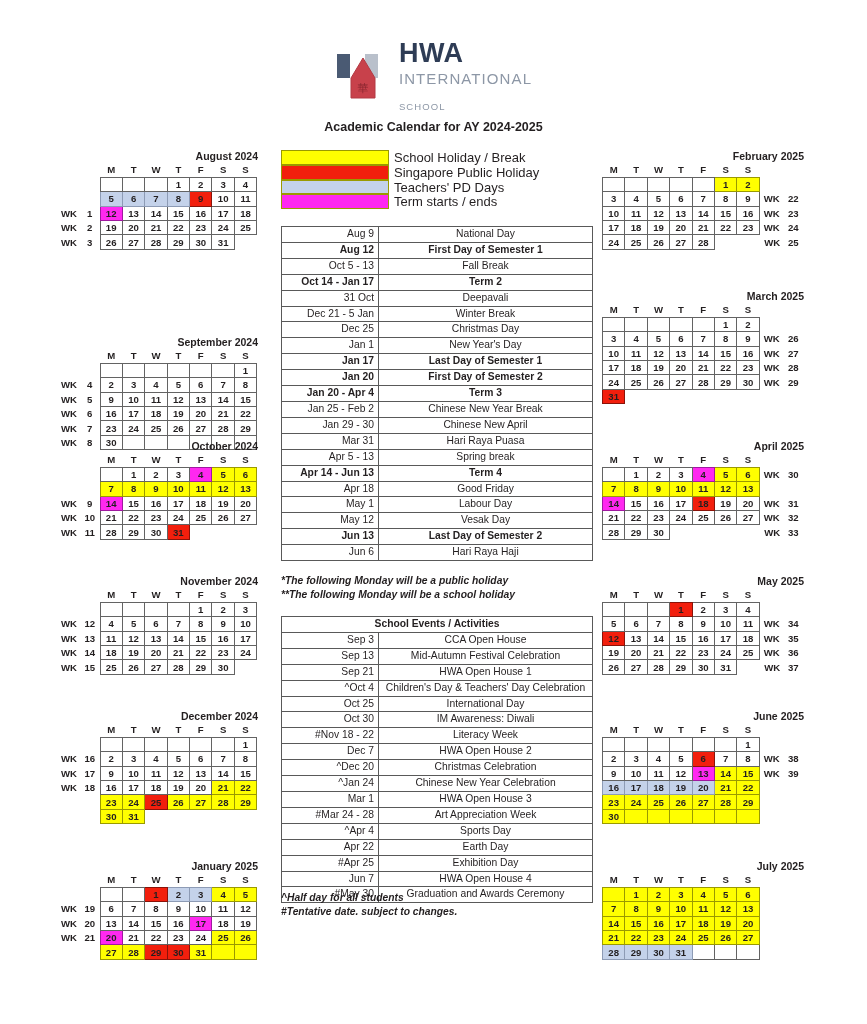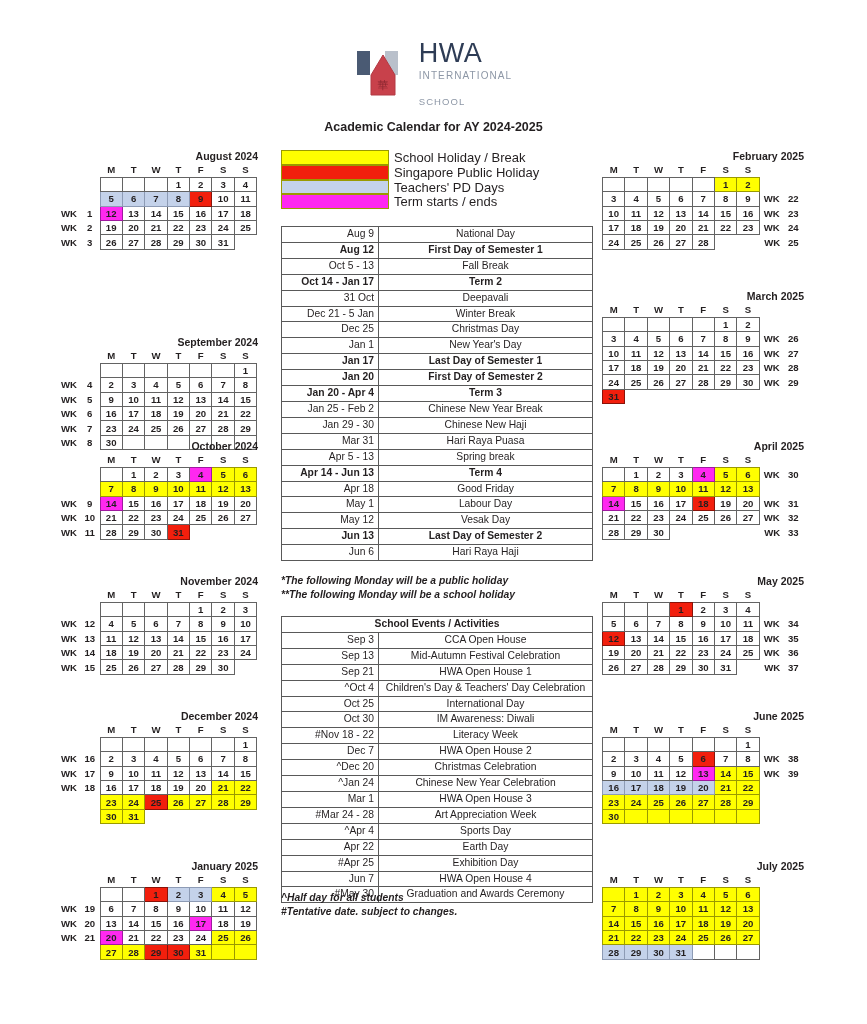--- a/index.html
+++ b/index.html
@@ -4,22 +4,22 @@
 <style>
   html,body{margin:0;padding:0;background:#ffffff;}
   body{width:867px;height:1024px;font-family:"Liberation Sans",sans-serif;color:#231f20;overflow:hidden;}
   .page{position:relative;width:867px;height:1024px;}
 
   
   .logo-wrap{position:absolute;left:0;top:40px;width:867px;display:flex;justify-content:center;align-items:center;}
   .logo{display:flex;align-items:center;gap:8px;}
   .logo-mark{width:56px;height:52px;position:relative;}
   .logo-text{display:flex;flex-direction:column;line-height:1;}
-  .logo-main{font-size:27px;font-weight:normal;color:#2e3c55;letter-spacing:.5px;}
-  .logo-sub1{font-size:10px;color:#8d97a6;letter-spacing:1.1px;margin-top:4px;}
+  .logo-main{font-size:27px;font-weight:bold;color:#2e3c55;letter-spacing:.5px;}
+  .logo-sub1{font-size:15px;color:#8d97a6;letter-spacing:1.1px;margin-top:4px;}
   .logo-sub2{font-size:9.5px;color:#8d97a6;letter-spacing:1.1px;margin-top:16px;}
   .cal-title{position:absolute;left:0;top:120px;width:867px;text-align:center;font-size:12.5px;font-weight:bold;}
 
   
   .legend{position:absolute;left:281px;top:150px;}
   .legend-row{display:flex;align-items:stretch;height:14.8px;}
   .legend-swatch{width:108px;border:1px solid #9a9a00;box-sizing:border-box;}
   .legend-label{font-size:13px;padding-left:5px;display:flex;align-items:center;white-space:nowrap;}
 
   
@@ -145,21 +145,21 @@
         <tr class="b">
           <td class="dt">Jan 20 - Apr 4</td>
           <td class="ev">Term 3</td>
         </tr>
         <tr>
           <td class="dt">Jan 25 - Feb 2</td>
           <td class="ev">Chinese New Year Break</td>
         </tr>
         <tr>
           <td class="dt">Jan 29 - 30</td>
-          <td class="ev">Chinese New Haji</td>
+          <td class="ev">Chinese New April</td>
         </tr>
         <tr>
           <td class="dt">Mar 31</td>
           <td class="ev">Hari Raya Puasa</td>
         </tr>
         <tr>
           <td class="dt">Apr 5 - 13</td>
           <td class="ev">Spring  break</td>
         </tr>
         <tr class="b">

